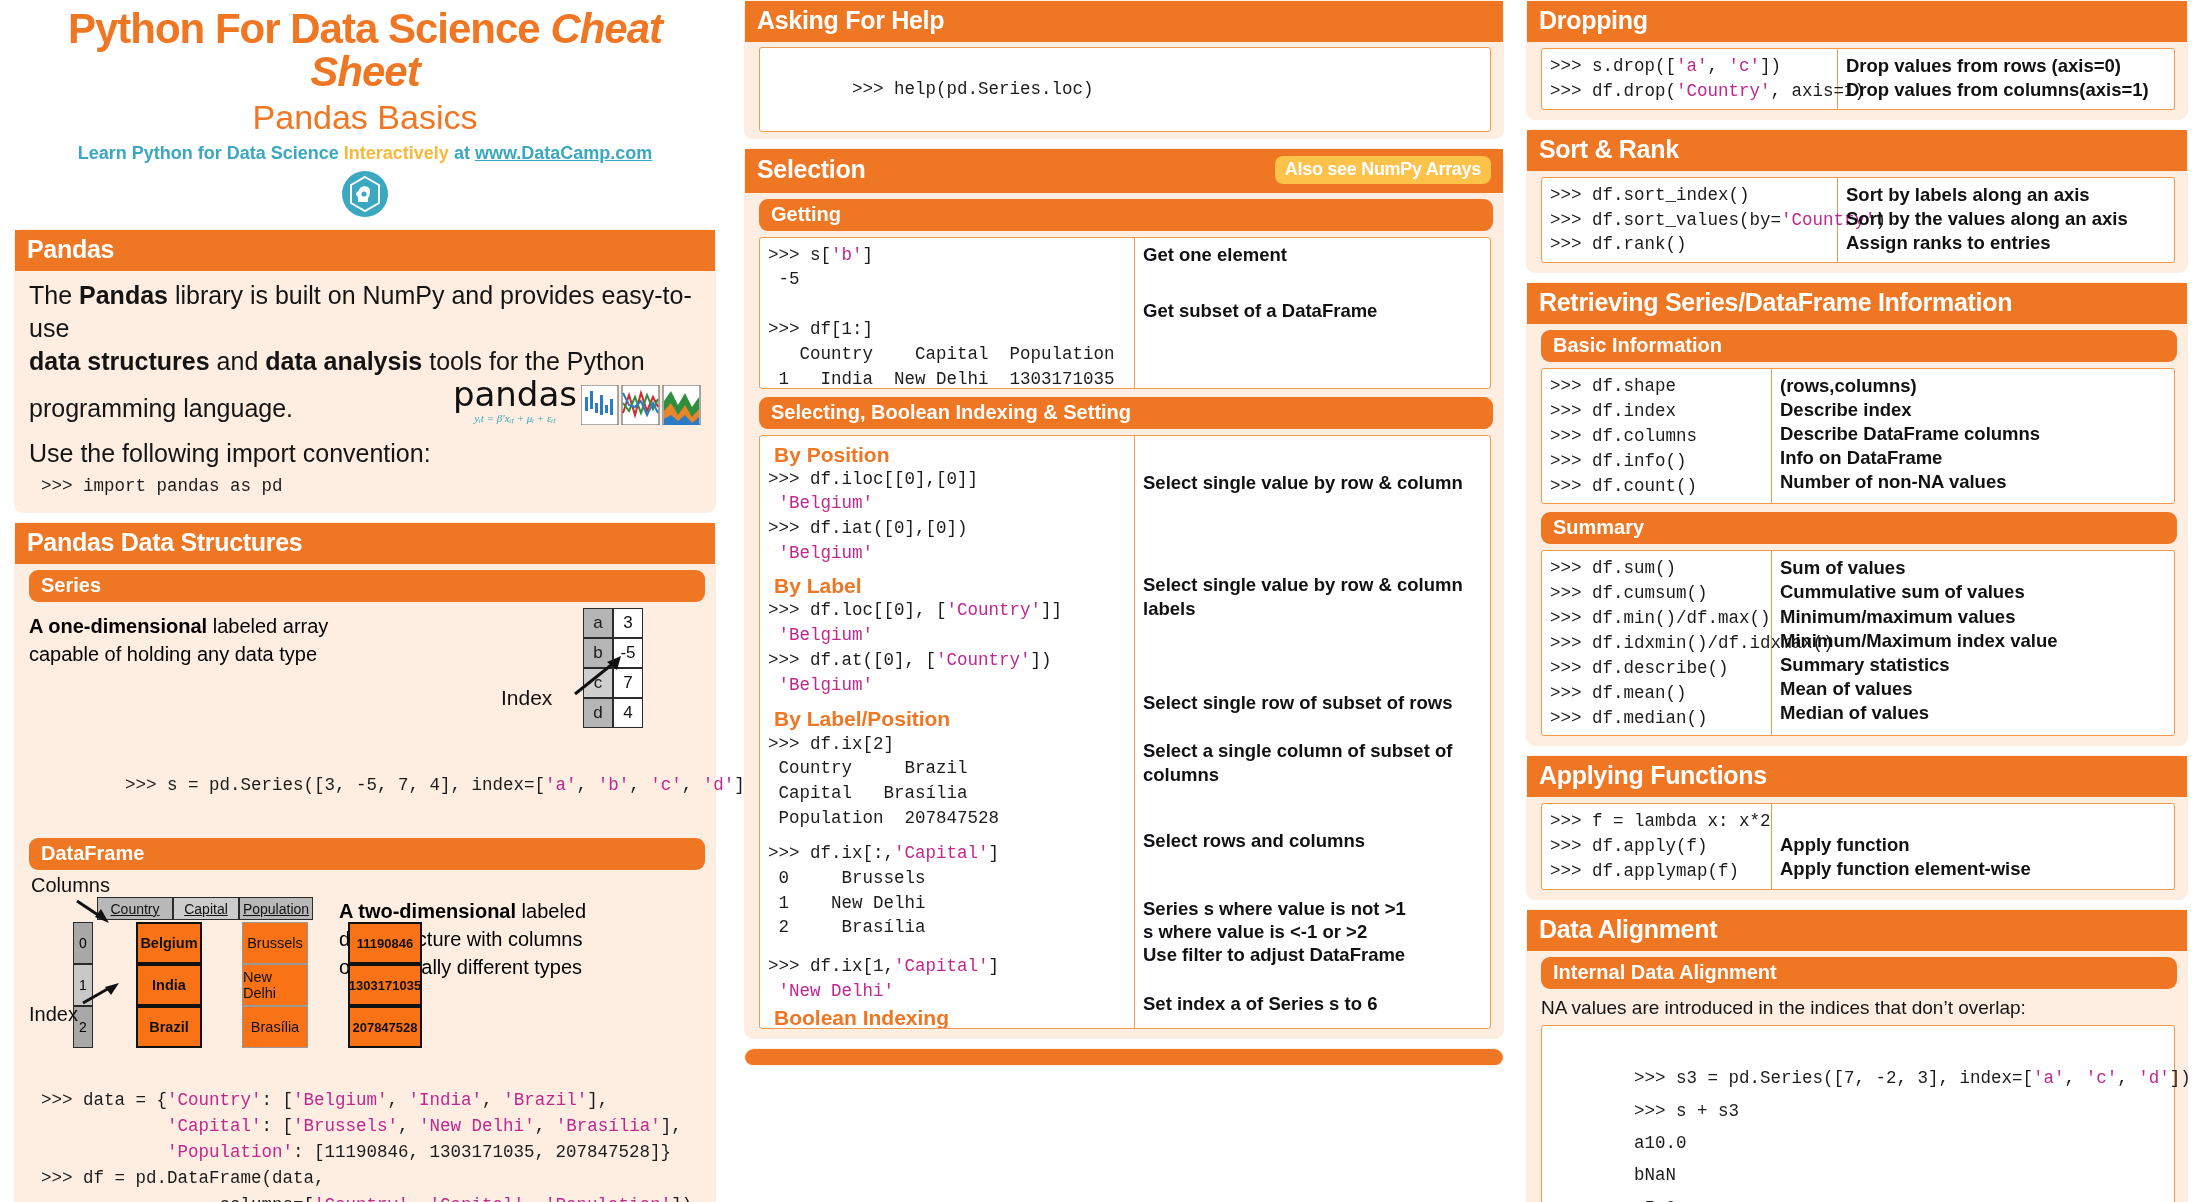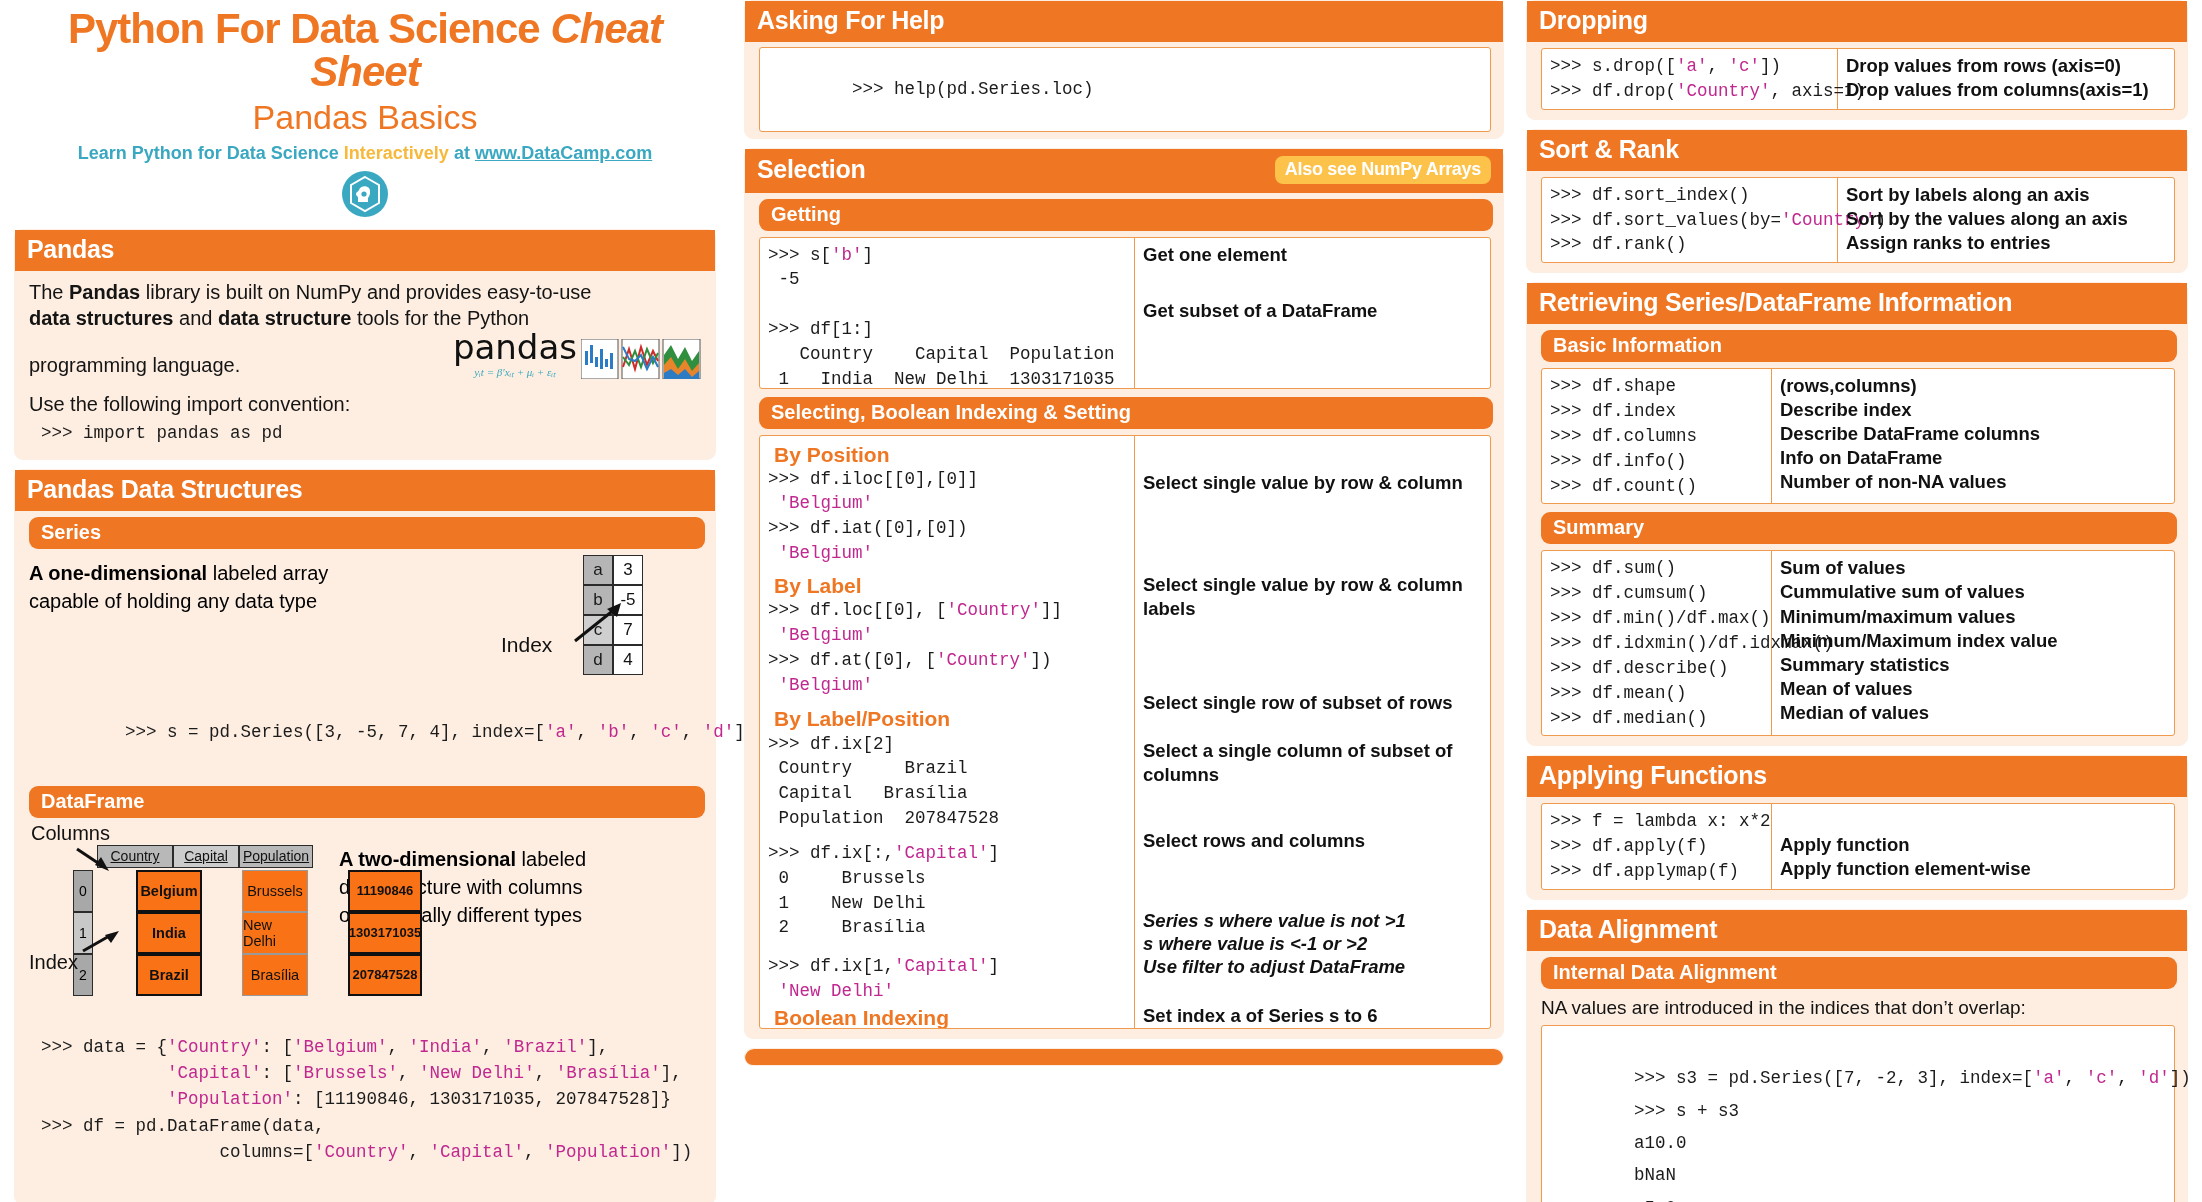--- a/index.html
+++ b/index.html
@@ -46,21 +46,21 @@
     background:#ef7622;color:#fff;border-radius:9px;
     font-size:20px;font-weight:bold;line-height:1;
     padding:5px 12px 7px 12px;margin:6px 10px 0 14px;
   }
   .badge{
     background:#fcc24a;color:#fff;border-radius:8px;
     font-size:18px;font-weight:bold;padding:4px 10px 6px 10px;
     margin-left:auto;
   }
   .body-txt{
-    font-size:20px;color:#141414;line-height:1.32;padding:8px 14px 2px 14px;
+    font-size:25px;color:#141414;line-height:1.32;padding:8px 14px 2px 14px;
   }
   .body-txt b{font-weight:bold;}
 
   
   .code{
     font-family:"Liberation Mono", monospace;
     font-size:17.5px;color:#1b1b1b;white-space:pre;line-height:1.42;
   }
   .codebox{
     background:#ffffff;border:1px solid #ef9a4e;border-radius:3px;
@@ -158,21 +158,21 @@
         </svg>
       </div>
     </div>
 
     <div class="sec" style="margin-top:10px;">
       <div class="sec-hd">
         <span>Pandas</span>
       </div>
       <div class="body-txt" style="padding-bottom:0;">
         <span>The </span><b>Pandas</b><span> library is built on NumPy and provides easy-to-use </span><br>
-        <b>data structures</b><span> and </span><b>data structure</b><span> tools for the Python</span>
+        <b>data structures</b><span> and </span><b>data analysis</b><span> tools for the Python</span>
       </div>
       <div style="display:flex;align-items:flex-end;padding:0 14px;">
         <div class="body-txt" style="padding:0;flex:1;">programming language.</div>
         <div style="display:flex;align-items:flex-end;">
           <div style="text-align:center;margin-right:4px;">
             <div style="font-size:34px;font-family:'DejaVu Sans',sans-serif;color:#111;line-height:0.95;">pandas</div>
             <div style="font-size:11px;color:#3aa8c1;font-family:'Liberation Serif',serif;font-style:italic;">yᵢt = β′xᵢₜ + μᵢ + εᵢₜ</div>
           </div>
           <svg width="120" height="40" viewBox="0 0 120 40">
             <rect x="0" y="0" width="37" height="40" fill="#fff" stroke="#555"></rect>
@@ -359,21 +359,21 @@
  <span style="color:#c0278f">'New Delhi'</span></div>
           <div class="orange-sub" style="margin-top:2px;">Boolean Indexing</div>
 
         </div>
         <div class="rgt">
           <div class="desc" style="margin-top:30px;">Select single value by row &amp; column</div>
           <div class="desc" style="margin-top:78px;">Select single value by row &amp; column labels</div>
           <div class="desc" style="margin-top:70px;white-space:pre-line;">Select single row of subset of rows</div>
           <div class="desc" style="margin-top:24px;white-space:pre-line;">Select a single column of subset of columns</div>
           <div class="desc" style="margin-top:42px;">Select rows and columns</div>
-          <div class="desc" style="margin-top:56px;white-space:pre-line;line-height:1.25;font-style:italic;">Series s where value is not &gt;1
+          <div class="desc" style="margin-top:44px;white-space:pre-line;line-height:1.25;">Series s where value is not &gt;1
 s  where value is &lt;-1 or &gt;2
 Use filter to adjust DataFrame</div>
           <div class="desc" style="margin-top:26px;">Set index a of Series s to 6</div>
         </div>
       </div>
     </div>
 
     <div class="sec cutsec">
       <div class="cut-hd"></div>
     </div>

